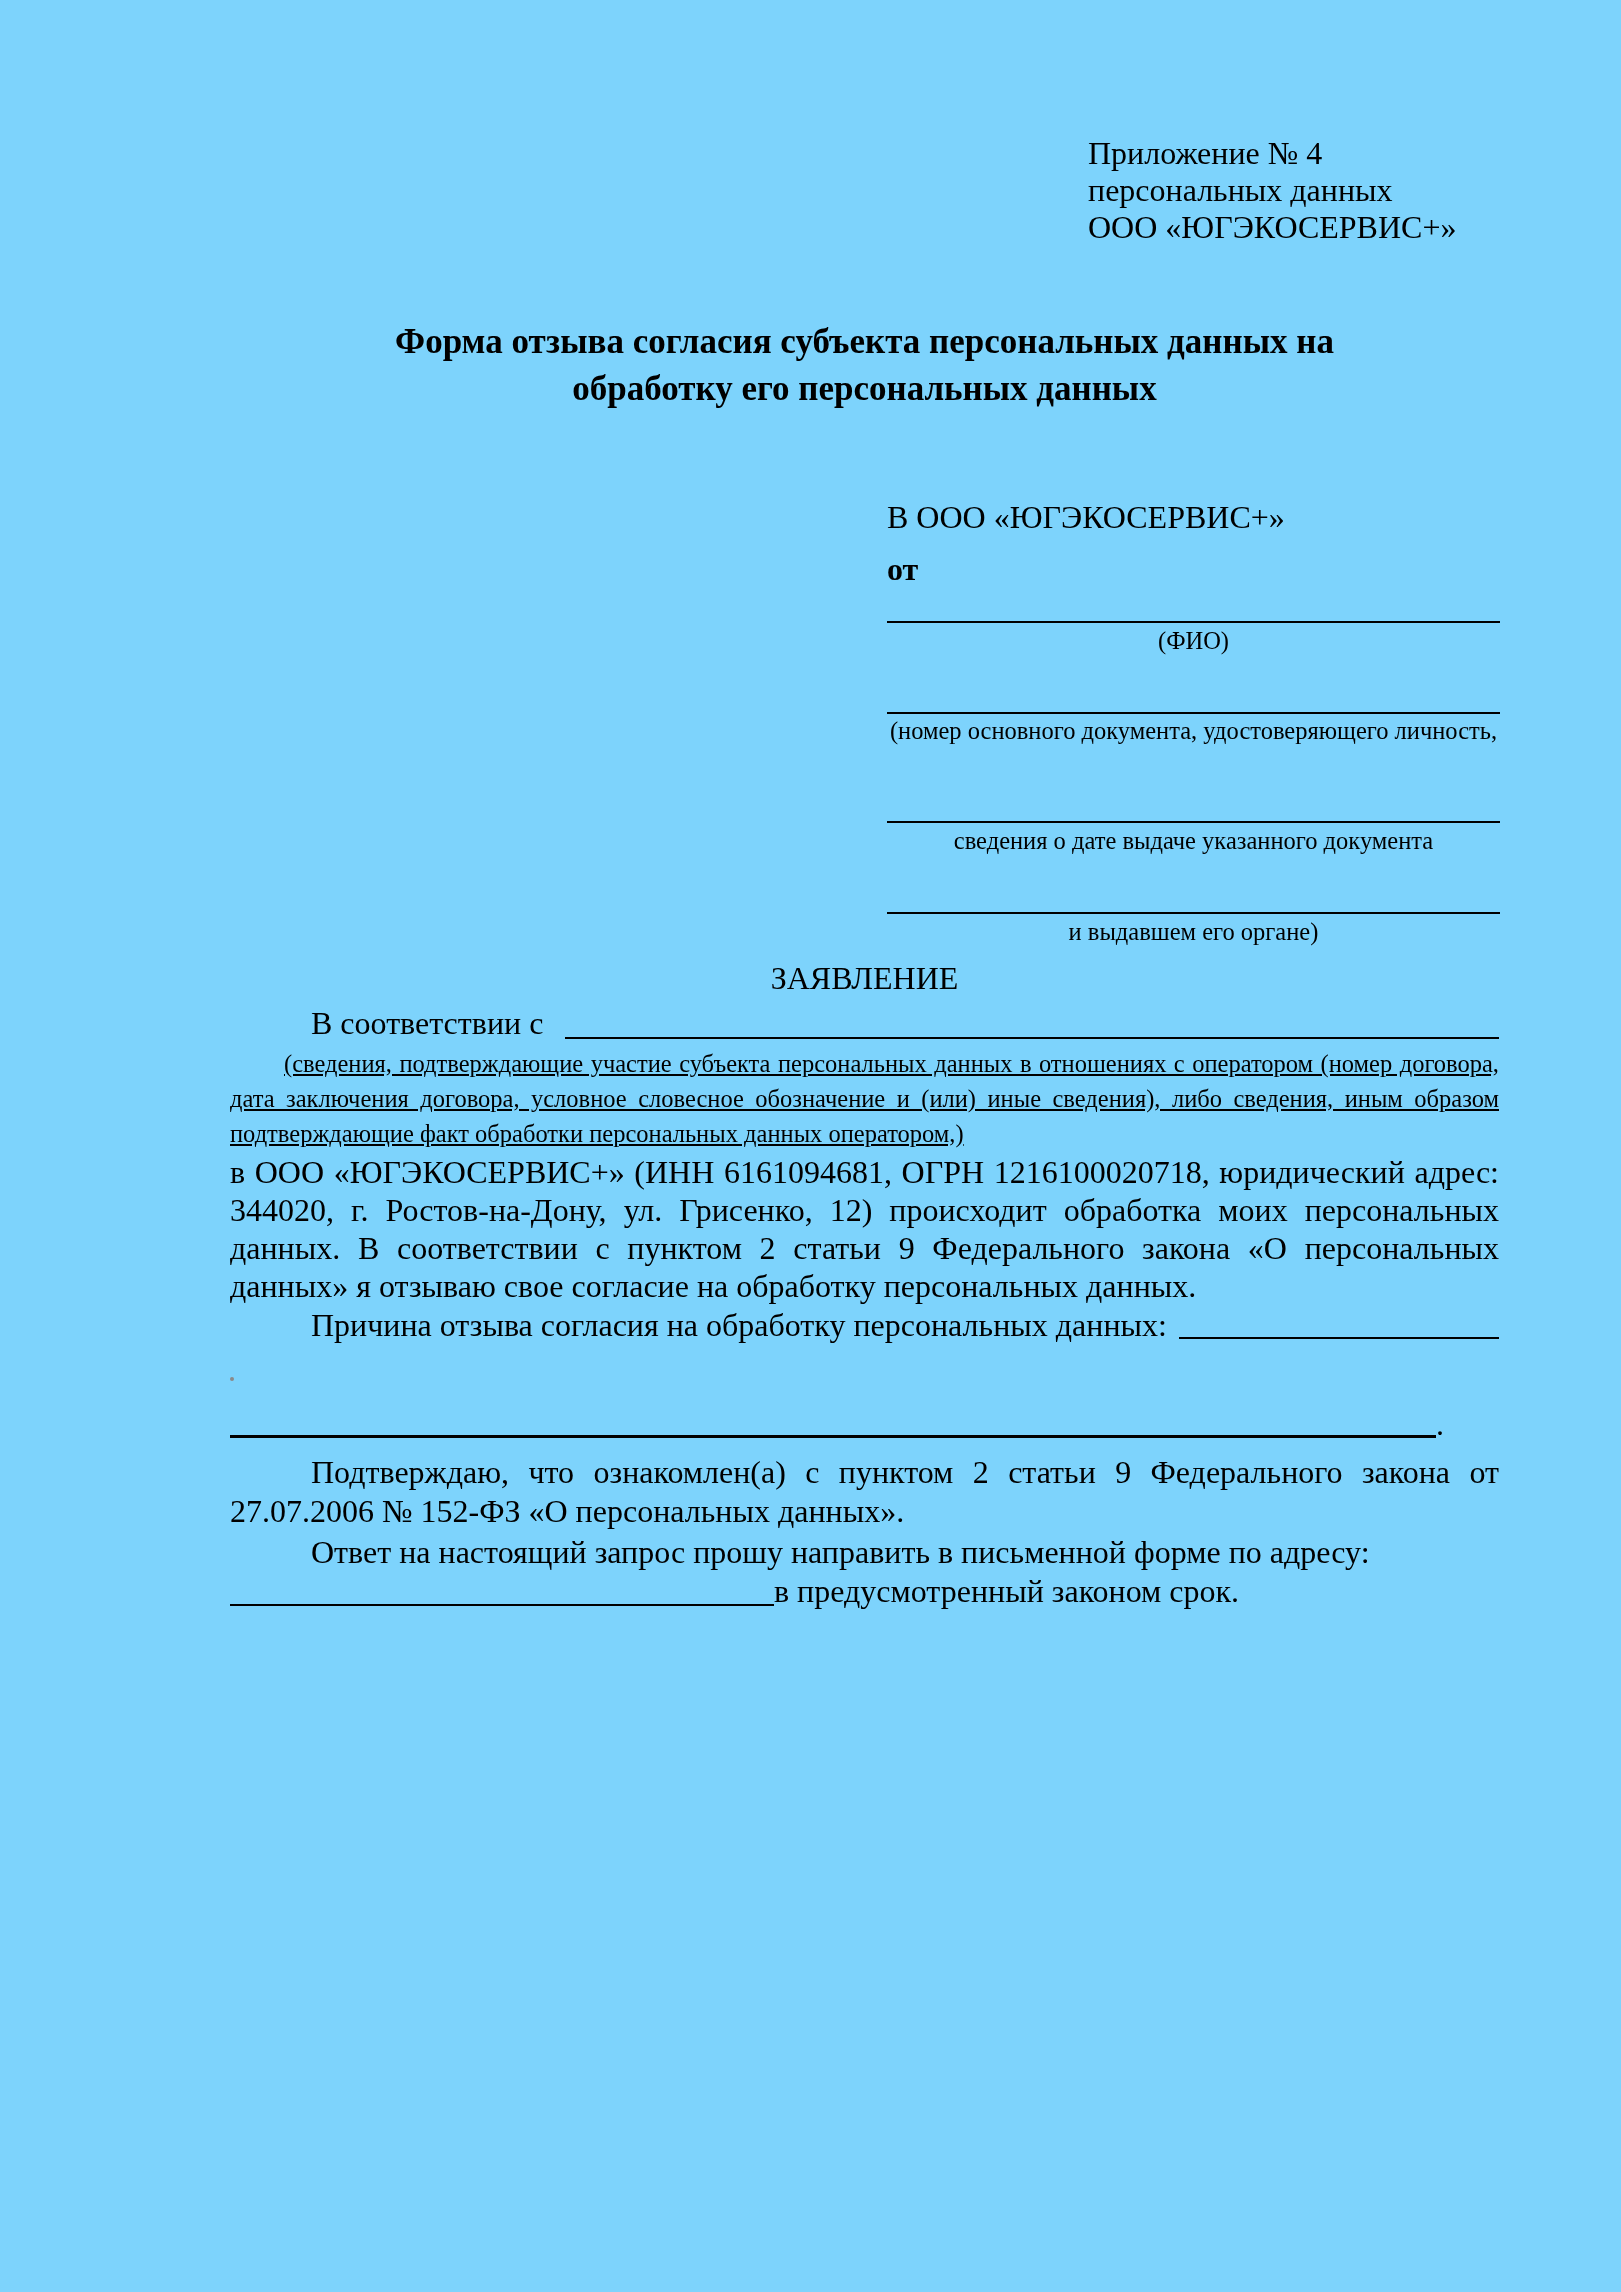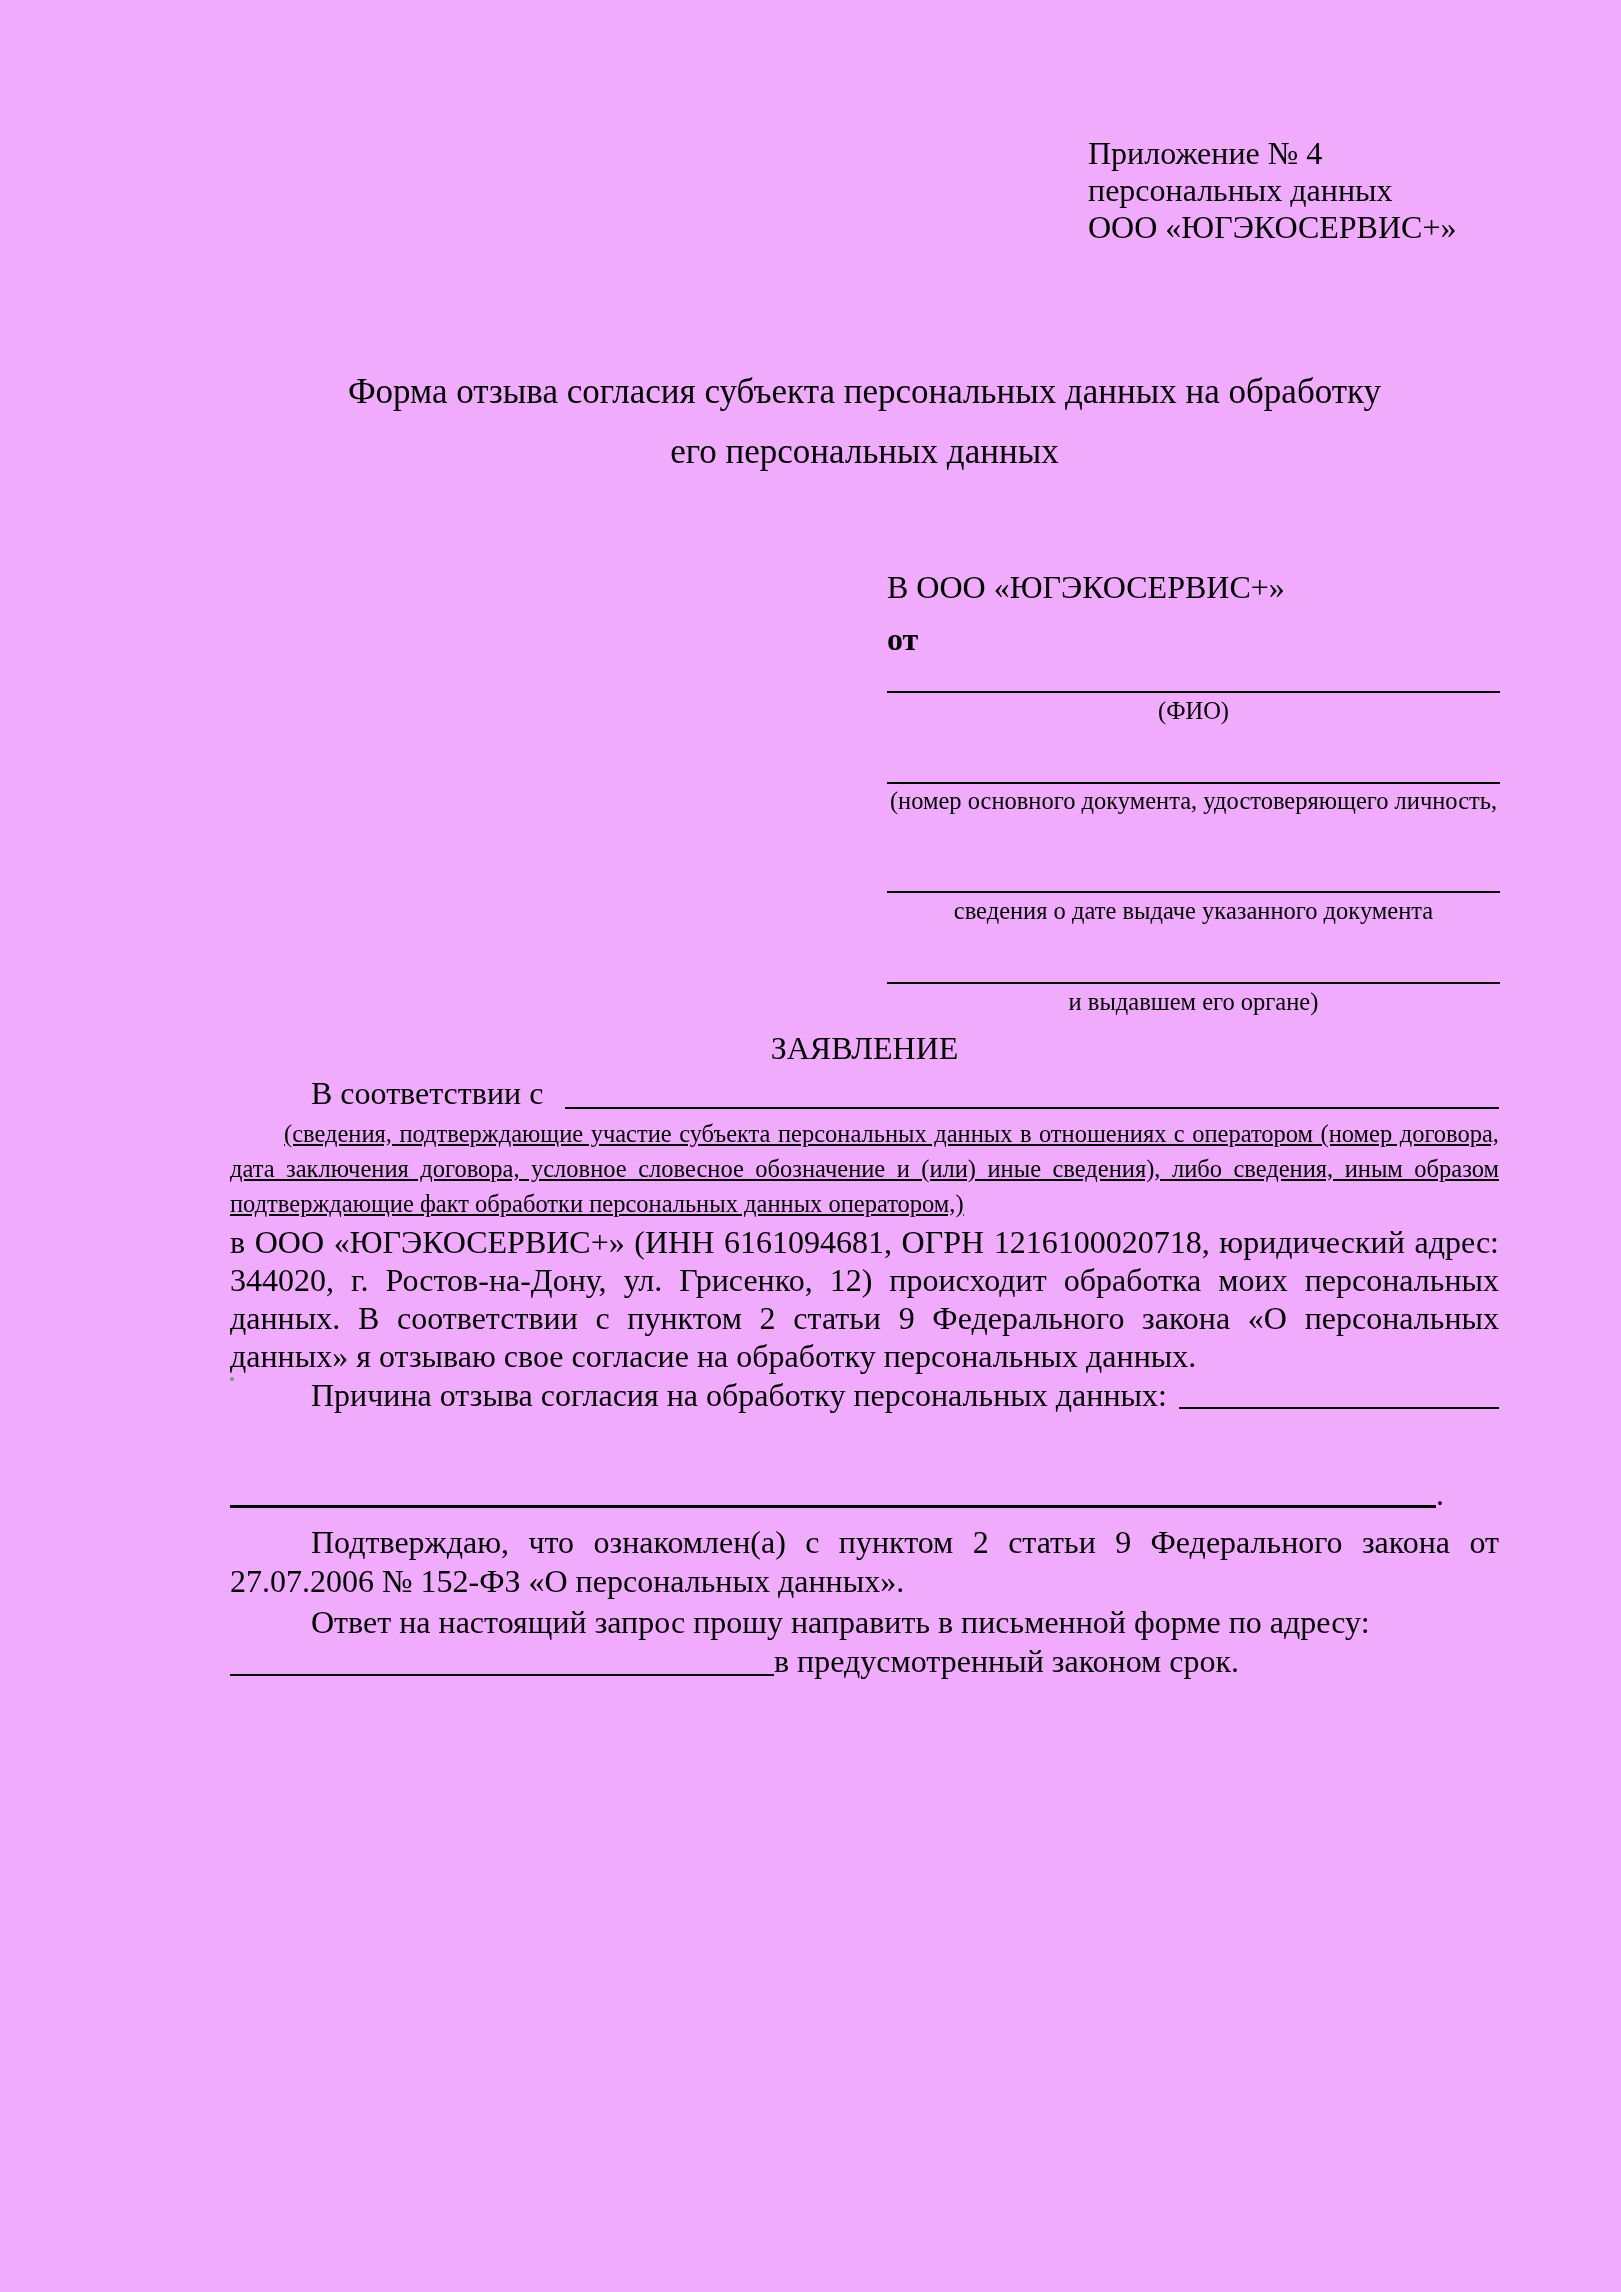--- a/index.html
+++ b/index.html
@@ -5,45 +5,45 @@
   html, body {
     margin: 0;
     padding: 0;
     background: #e8e8e8;
   }
   .page {
     position: relative;
     width: 1621px;
     height: 2293px;
     margin: 0 auto;
-    background: #f0abfc;
+    background: #7dd3fc;
     color: #000000;
     font-family: "Liberation Serif", "DejaVu Serif", serif;
     font-size: 32px;
     line-height: 39px;
     box-sizing: border-box;
     padding: 135px 122px 0 230px;
     overflow: hidden;
   }
 
   
   .header-block {
     margin-left: 858px;
     line-height: 37px;
     white-space: nowrap;
   }
 
   
   .doc-title {
-    margin: 116px auto 0 auto;
+    margin: 72px auto 0 auto;
     width: 1059px;
     text-align: center;
-    font-weight: normal;
+    font-weight: bold;
     font-size: 35px;
-    line-height: 60px;
+    line-height: 47px;
   }
 
   
   .recipient {
     margin-top: 83px;
     margin-left: 657px;
     width: 613px;
   }
   .recipient .to-line { line-height: 45px; }
   .recipient .from-line { line-height: 45px; margin-top: 7px; font-weight: bold; }

